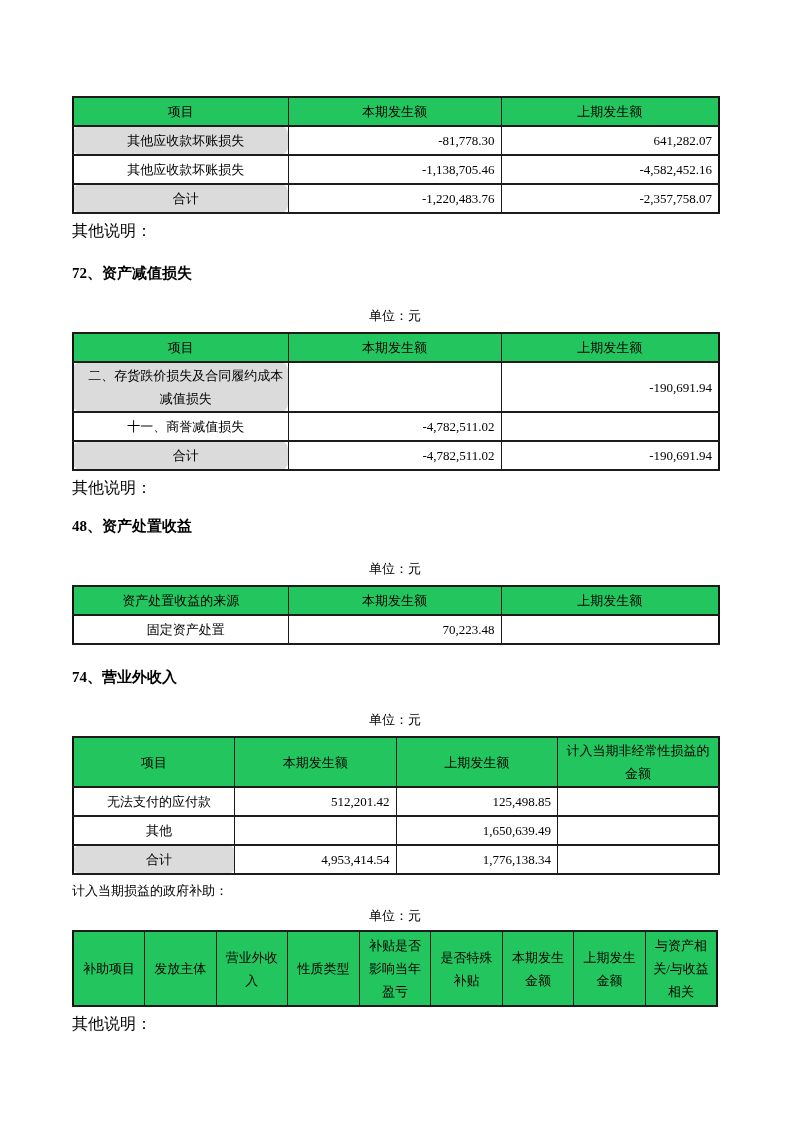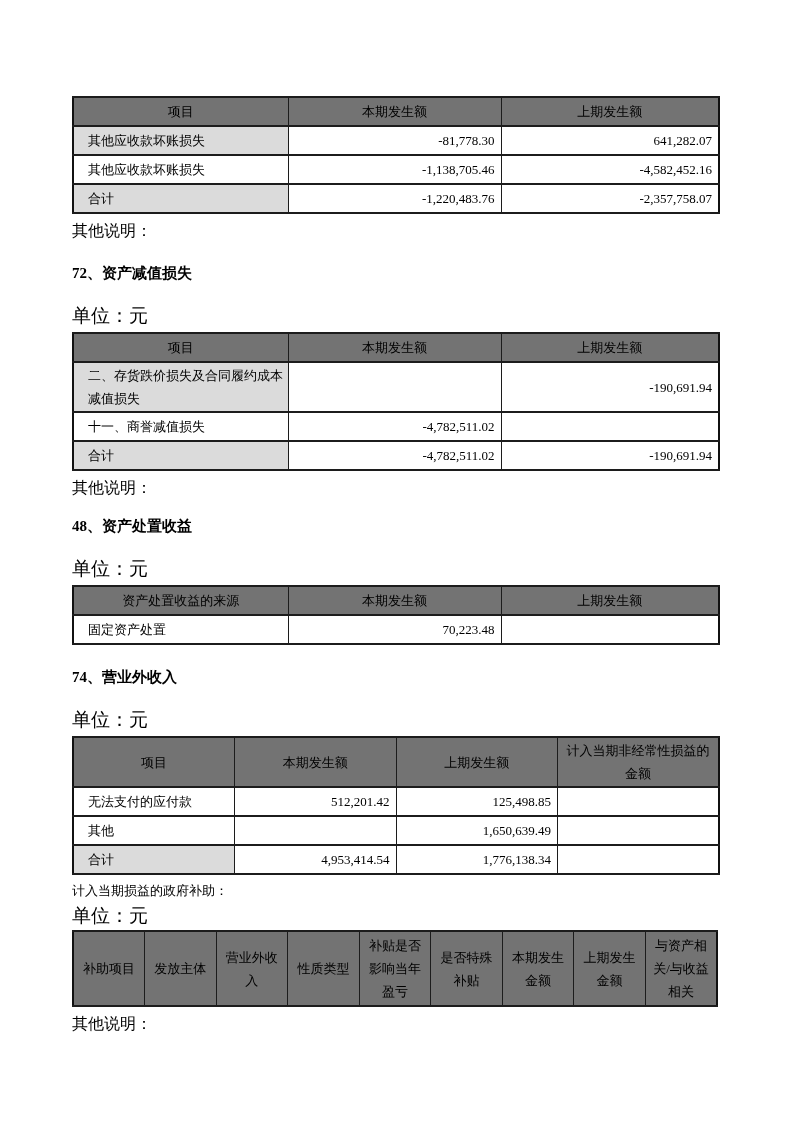--- a/index.html
+++ b/index.html
@@ -31,30 +31,31 @@
     border: 1px solid #1c1c1c;
     border-top-width: 2px;
     border-bottom-width: 2px;
     line-height: 23px;
     vertical-align: middle;
     overflow: hidden;
     word-break: break-all;
   }
   table.tbl { border: 2px solid #111111; }
   table.tbl th {
-    background: #737373;
+    background: #22c55e;
     font-weight: normal;
     text-align: center;
     height: 25px;
     padding: 1px 4px;
   }
   td.lbl {
-    text-align: left;
+    text-align: center;
     padding: 1px 4px 1px 14px;
     height: 25px;
+    border-radius: 8px;
   }
   td.num {
     text-align: right;
     padding: 1px 6px 1px 4px;
     height: 25px;
   }
   td.shade { background: #dbdbdb; }
   .note {
     font-size: 16px;
     line-height: 17px;
@@ -65,22 +66,22 @@
     line-height: 17px;
     margin: 7px 0 0 0;
   }
   .sec-title {
     font-size: 15px;
     font-weight: bold;
     margin: 25px 0 0 0;
     line-height: 18px;
   }
   .unit {
-    font-size: 19px;
-    text-align: left;
+    font-size: 13px;
+    text-align: center;
     margin: 26px 0 8px 0;
     line-height: 16px;
   }
   .unit-tight {
     margin: 9px 0 6px 0;
   }
   
   .c3-a { width: 215px; }
   .c3-b { width: 213px; }
   .c3-c { width: 218px; }

